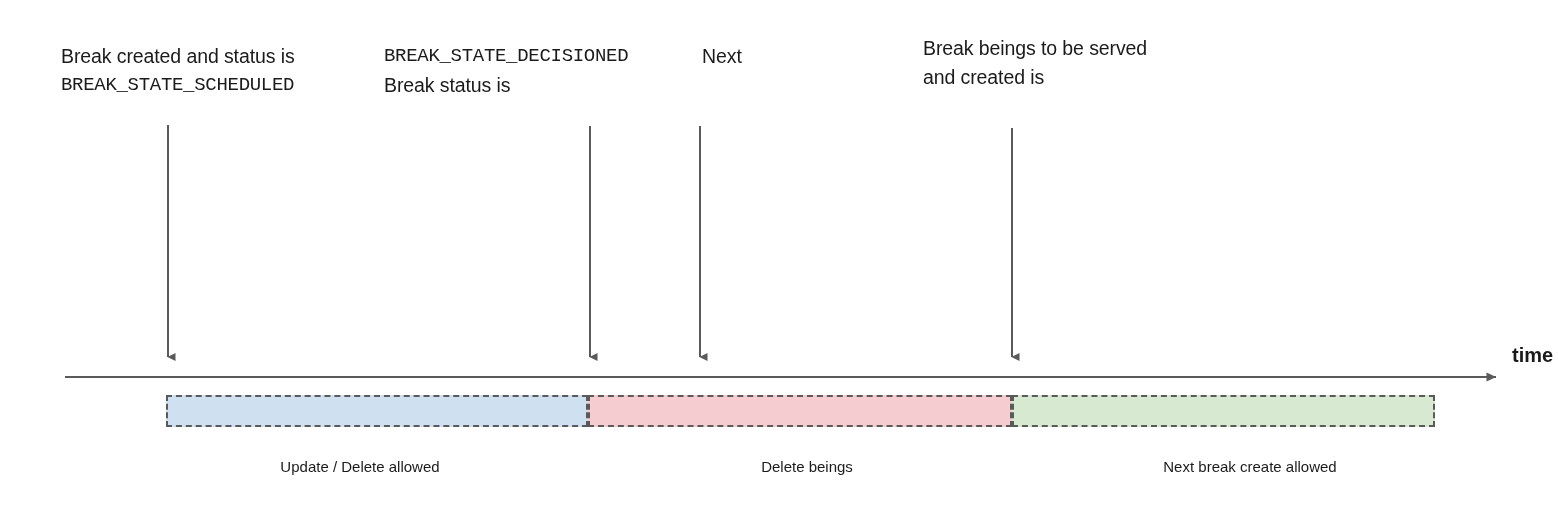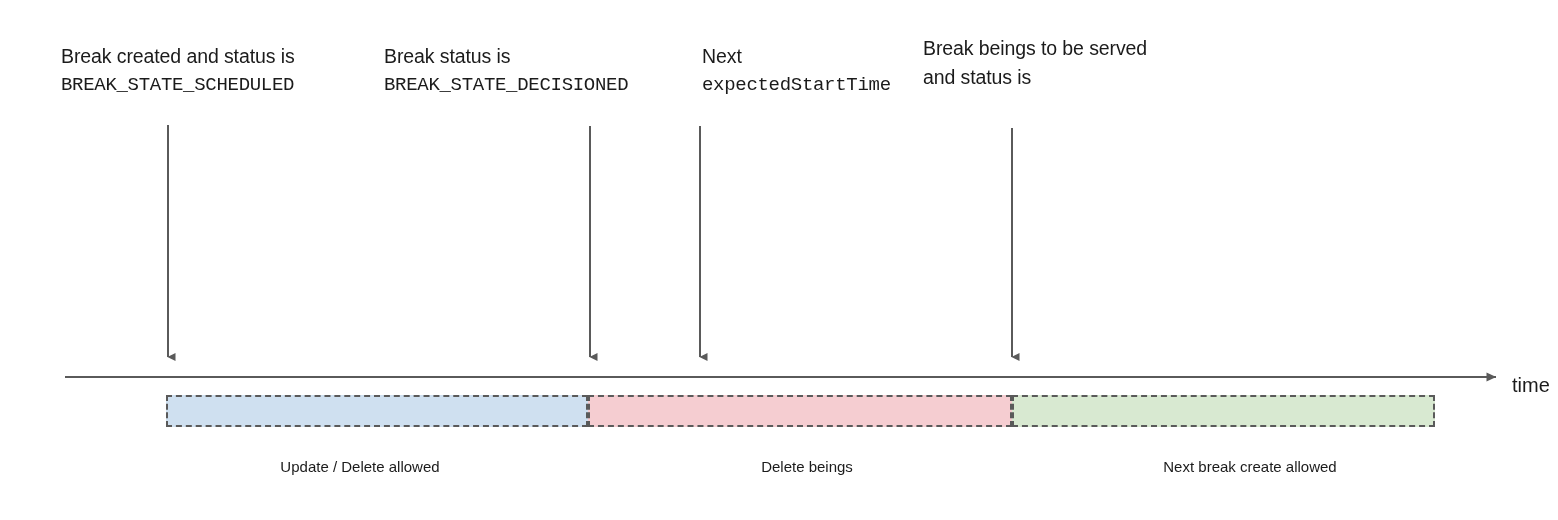--- a/index.html
+++ b/index.html
@@ -95,35 +95,34 @@
     <line x1="670" y1="126" x2="670" y2="357" stroke="#5a5a5a" stroke-width="2" marker-end="url(#arrowhead-down)"></line>
     <line x1="982" y1="128" x2="982" y2="357" stroke="#5a5a5a" stroke-width="2" marker-end="url(#arrowhead-down)"></line>
   </svg>
 
   <div class="annotation" style="left:31px; top:42px;">
     <span class="line sans">Break created and status is</span>
     <span class="line mono">BREAK_STATE_SCHEDULED</span>
   </div>
 
   <div class="annotation" style="left:354px; top:42px;">
+    <span class="line mono">BREAK_STATE_DECISIONED</span>
     <span class="line sans">Break status is</span>
-    <span class="line mono">BREAK_STATE_DECISIONED</span>
   </div>
 
   <div class="annotation" style="left:672px; top:42px;">
     <span class="line sans">Next</span>
-    <span class="line mono">expectedStartTime</span>
   </div>
 
   <div class="annotation" style="left:893px; top:34px;">
     <span class="line sans">Break beings to be served</span>
-    <span class="line sans">and status is</span>
+    <span class="line sans">and created is</span>
   </div>
 
-  <div class="axis-label" style="left:1482px; top:374px;">time</div>
+  <div class="axis-label" style="left:1482px; top:344px;font-weight:bold;">time</div>
 
   <div class="phase-band" style="left:136px; width:422px; background:#cfe0f0;"></div>
   <div class="phase-band" style="left:558px; width:424px; background:#f5cdd1;"></div>
   <div class="phase-band" style="left:982px; width:423px; background:#d8e9d1;"></div>
 
   <div class="phase-caption" style="left:330px;">Update / Delete allowed</div>
   <div class="phase-caption" style="left:777px;">Delete beings</div>
   <div class="phase-caption" style="left:1220px;">Next break create allowed</div>
 
 </div>

